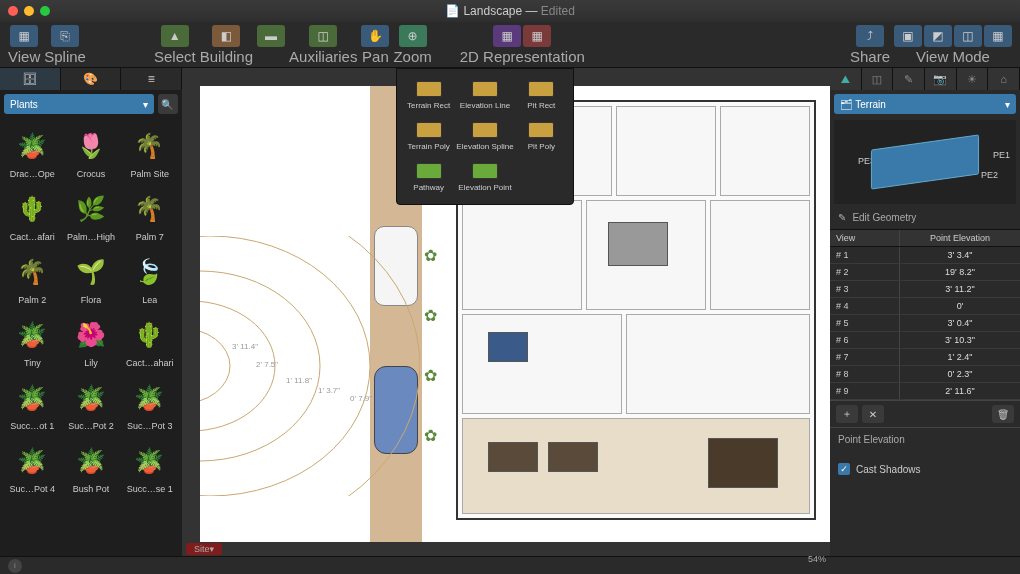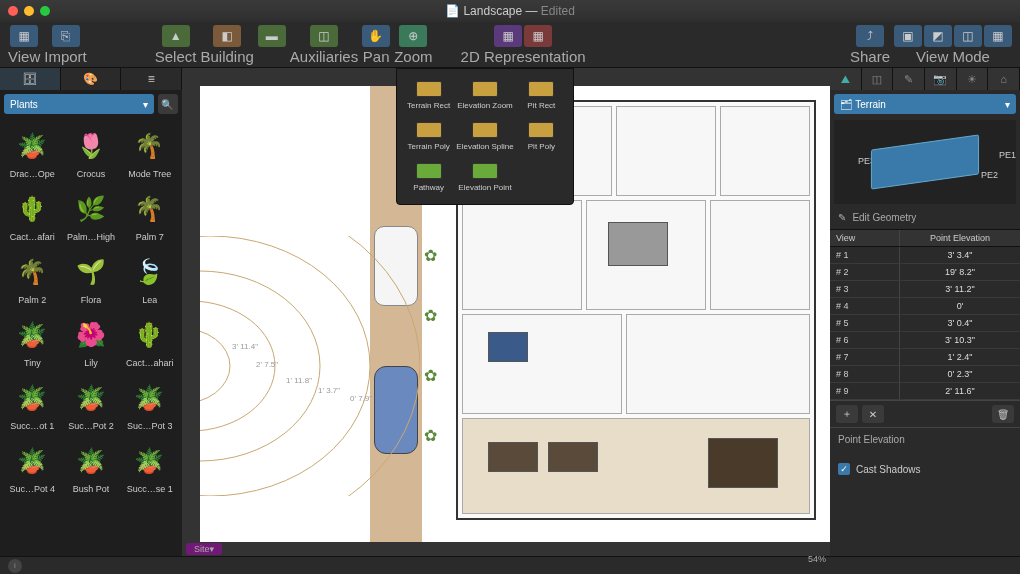--- a/index.html
+++ b/index.html
@@ -54,21 +54,21 @@
 .car1 { position:absolute; top:140px; left:174px; width:44px; height:80px; background:#f5f5f5; border:1px solid #888; border-radius:10px;}
 .car2 { position:absolute; top:280px; left:174px; width:44px; height:88px; background:#6a8abf; border:1px solid #444; border-radius:12px;}
 .bush { position:absolute; width:20px; height:20px; color:#5a8a3a; font-size:16px; }
 .contours { position:absolute; top:150px; left:-60px; width:280px; height:260px; }
 .cpath { fill:none; stroke:#c9a870; stroke-width:1; }
 .clabel { position:absolute; font-size:8px; color:#999;}
 .room { position:absolute; border:1px solid #aaa; background:rgba(200,200,200,0.05);}
 .furn { position:absolute; background:#888; border:1px solid #555;}
 .canvbar { position:absolute; bottom:0; left:0; right:0; height:14px; background:#333; display:flex; align-items:center; padding:0 4px; font-size:9px; color:#aaa;}
 .canvbar .zoom{margin-left:auto;margin-top:20px;}
-.sitebtn { background:#701a75; padding:0 8px; height:12px; display:flex; align-items:center; border-radius:2px;}
+.sitebtn { background:#7f1d1d; padding:0 8px; height:12px; display:flex; align-items:center; border-radius:2px;}
 
 
 .dropdown { position:absolute; top:0; left:214px; width:178px; background:#2a2a2a; border:1px solid #111; border-radius:0 0 4px 4px; padding:8px 6px; display:grid; grid-template-columns:repeat(3,1fr); gap:4px 2px; z-index:10;}
 .dditem { display:flex; flex-direction:column; align-items:center; gap:4px; padding:4px 0;}
 .ddicon { width:26px; height:16px; background:#c9a040; border-radius:2px; border:1px solid #333; position:relative;}
 .ddicon.grn{background:#6aaa3a}
 .ddlbl { font-size:8px; color:#ccc; text-align:center; white-space:nowrap;}
 
 
 .right { width:190px; background:#2a2a2a; display:flex; flex-direction:column; overflow:hidden;}
@@ -121,21 +121,21 @@
   <div class="tgroup">
     <div class="tgrow">
         <div class="tbtn blu">▦</div>
       </div>
     <div class="tlbl">View</div>
   </div>
   <div class="tgroup">
     <div class="tgrow">
         <div class="tbtn blu">⎘</div>
       </div>
-    <div class="tlbl">Import</div>
+    <div class="tlbl">Spline</div>
   </div>
   <div style="width:60px"></div>
   <div class="tgroup">
     <div class="tgrow">
         <div class="tbtn sel">▲</div>
       </div>
     <div class="tlbl">Select</div>
   </div>
   <div class="tgroup">
     <div class="tgrow">
@@ -214,21 +214,21 @@
         <div class="libitem">
           <div class="libthumb">🪴</div>
           <div class="liblbl">Drac…Ope</div>
         </div>
         <div class="libitem">
           <div class="libthumb">🌷</div>
           <div class="liblbl">Crocus</div>
         </div>
         <div class="libitem">
           <div class="libthumb">🌴</div>
-          <div class="liblbl">Mode Tree</div>
+          <div class="liblbl">Palm Site</div>
         </div>
         <div class="libitem">
           <div class="libthumb">🌵</div>
           <div class="liblbl">Cact…afari</div>
         </div>
         <div class="libitem">
           <div class="libthumb">🌿</div>
           <div class="liblbl">Palm…High</div>
         </div>
         <div class="libitem">
@@ -337,21 +337,21 @@
       <div class="zoom">54%</div>
     </div>
 
     <div class="dropdown" id="dd">
         <div class="dditem">
           <div class="ddicon"></div>
           <div class="ddlbl">Terrain Rect</div>
         </div>
         <div class="dditem">
           <div class="ddicon"></div>
-          <div class="ddlbl">Elevation Zoom</div>
+          <div class="ddlbl">Elevation Line</div>
         </div>
         <div class="dditem">
           <div class="ddicon"></div>
           <div class="ddlbl">Pit Rect</div>
         </div>
         <div class="dditem">
           <div class="ddicon"></div>
           <div class="ddlbl">Terrain Poly</div>
         </div>
         <div class="dditem">
@@ -381,21 +381,21 @@
       <div class="righttab">📷</div>
       <div class="righttab">☀</div>
       <div class="righttab">⌂</div>
     </div>
     <div class="secsel">
       <span>🗂 <span>Terrain</span></span>
         <span>▾</span>
     </div>
     <div class="preview">
       <div class="prevlbl" style="left:24px;top:36px">PE3</div>
-      <div class="prevlbl" style="right:0;top:30px">PE1</div>
+      <div class="prevlbl" style="right:6px;top:30px">PE1</div>
       <div class="prevlbl" style="right:18px;top:50px">PE2</div>
       <div class="prevbox"></div>
     </div>
     <div class="editgeom">
       <span>✎</span>
       <span>Edit Geometry</span>
     </div>
     <div class="table">
       <div class="thead">
         <div class="c1">View</div>

